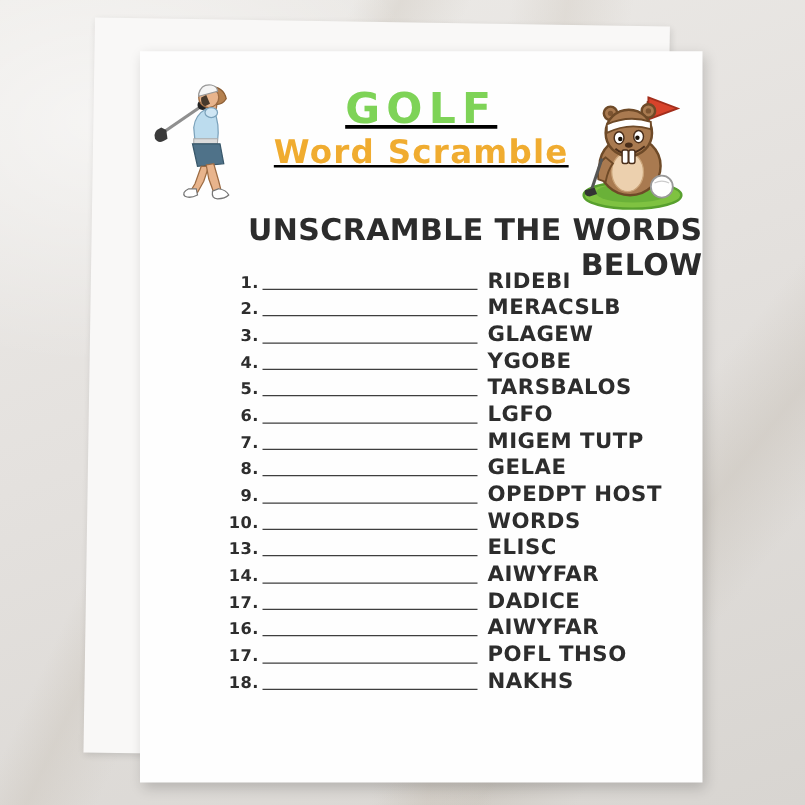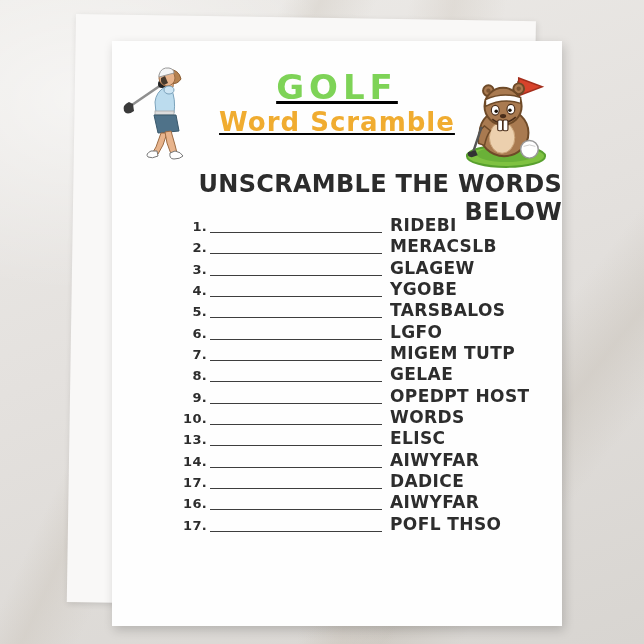--- a/index.html
+++ b/index.html
@@ -218,15 +218,20 @@
       <span class="blank"></span>
       <span class="word">AIWYFAR</span>
     </div>
 
     <div class="row">
       <span class="num">17.</span>
       <span class="blank"></span>
       <span class="word">POFL THSO</span>
     </div>
 
+    <div class="row">
+      <span class="num">18.</span>
+      <span class="blank"></span>
+      <span class="word">NAKHS</span>
+    </div>
   </div>
 
 </div>
 
 </body></html>

